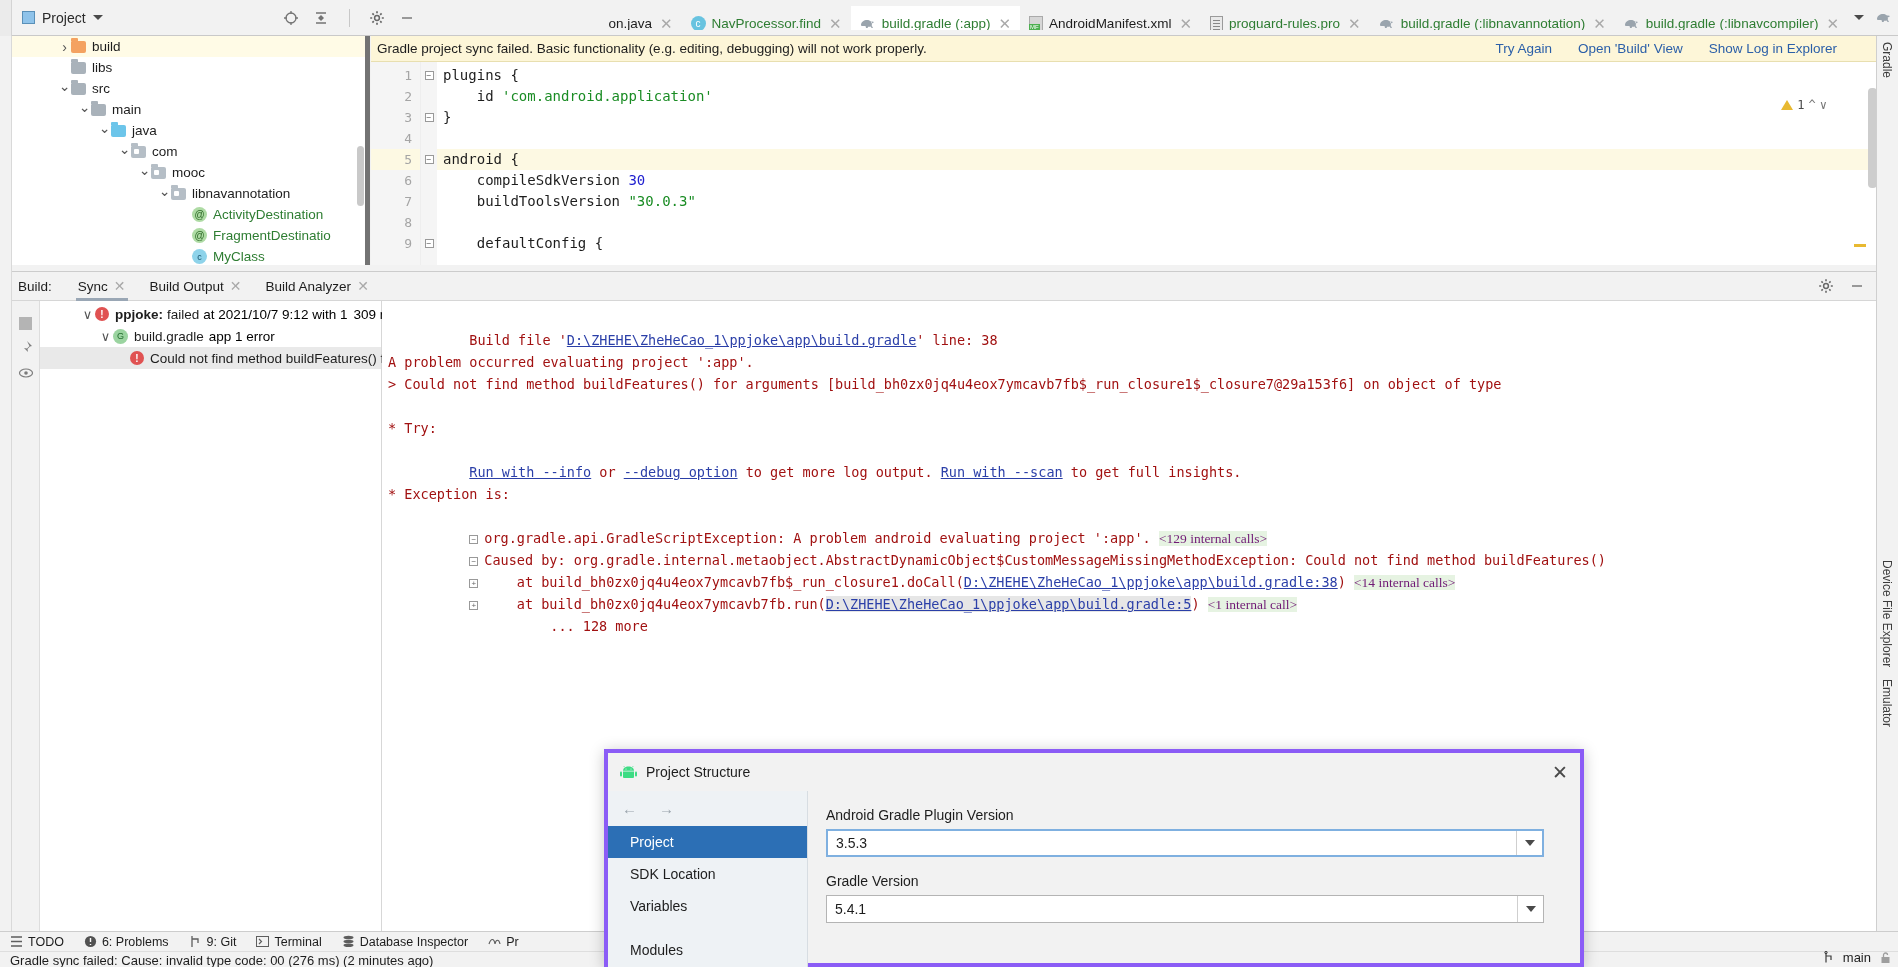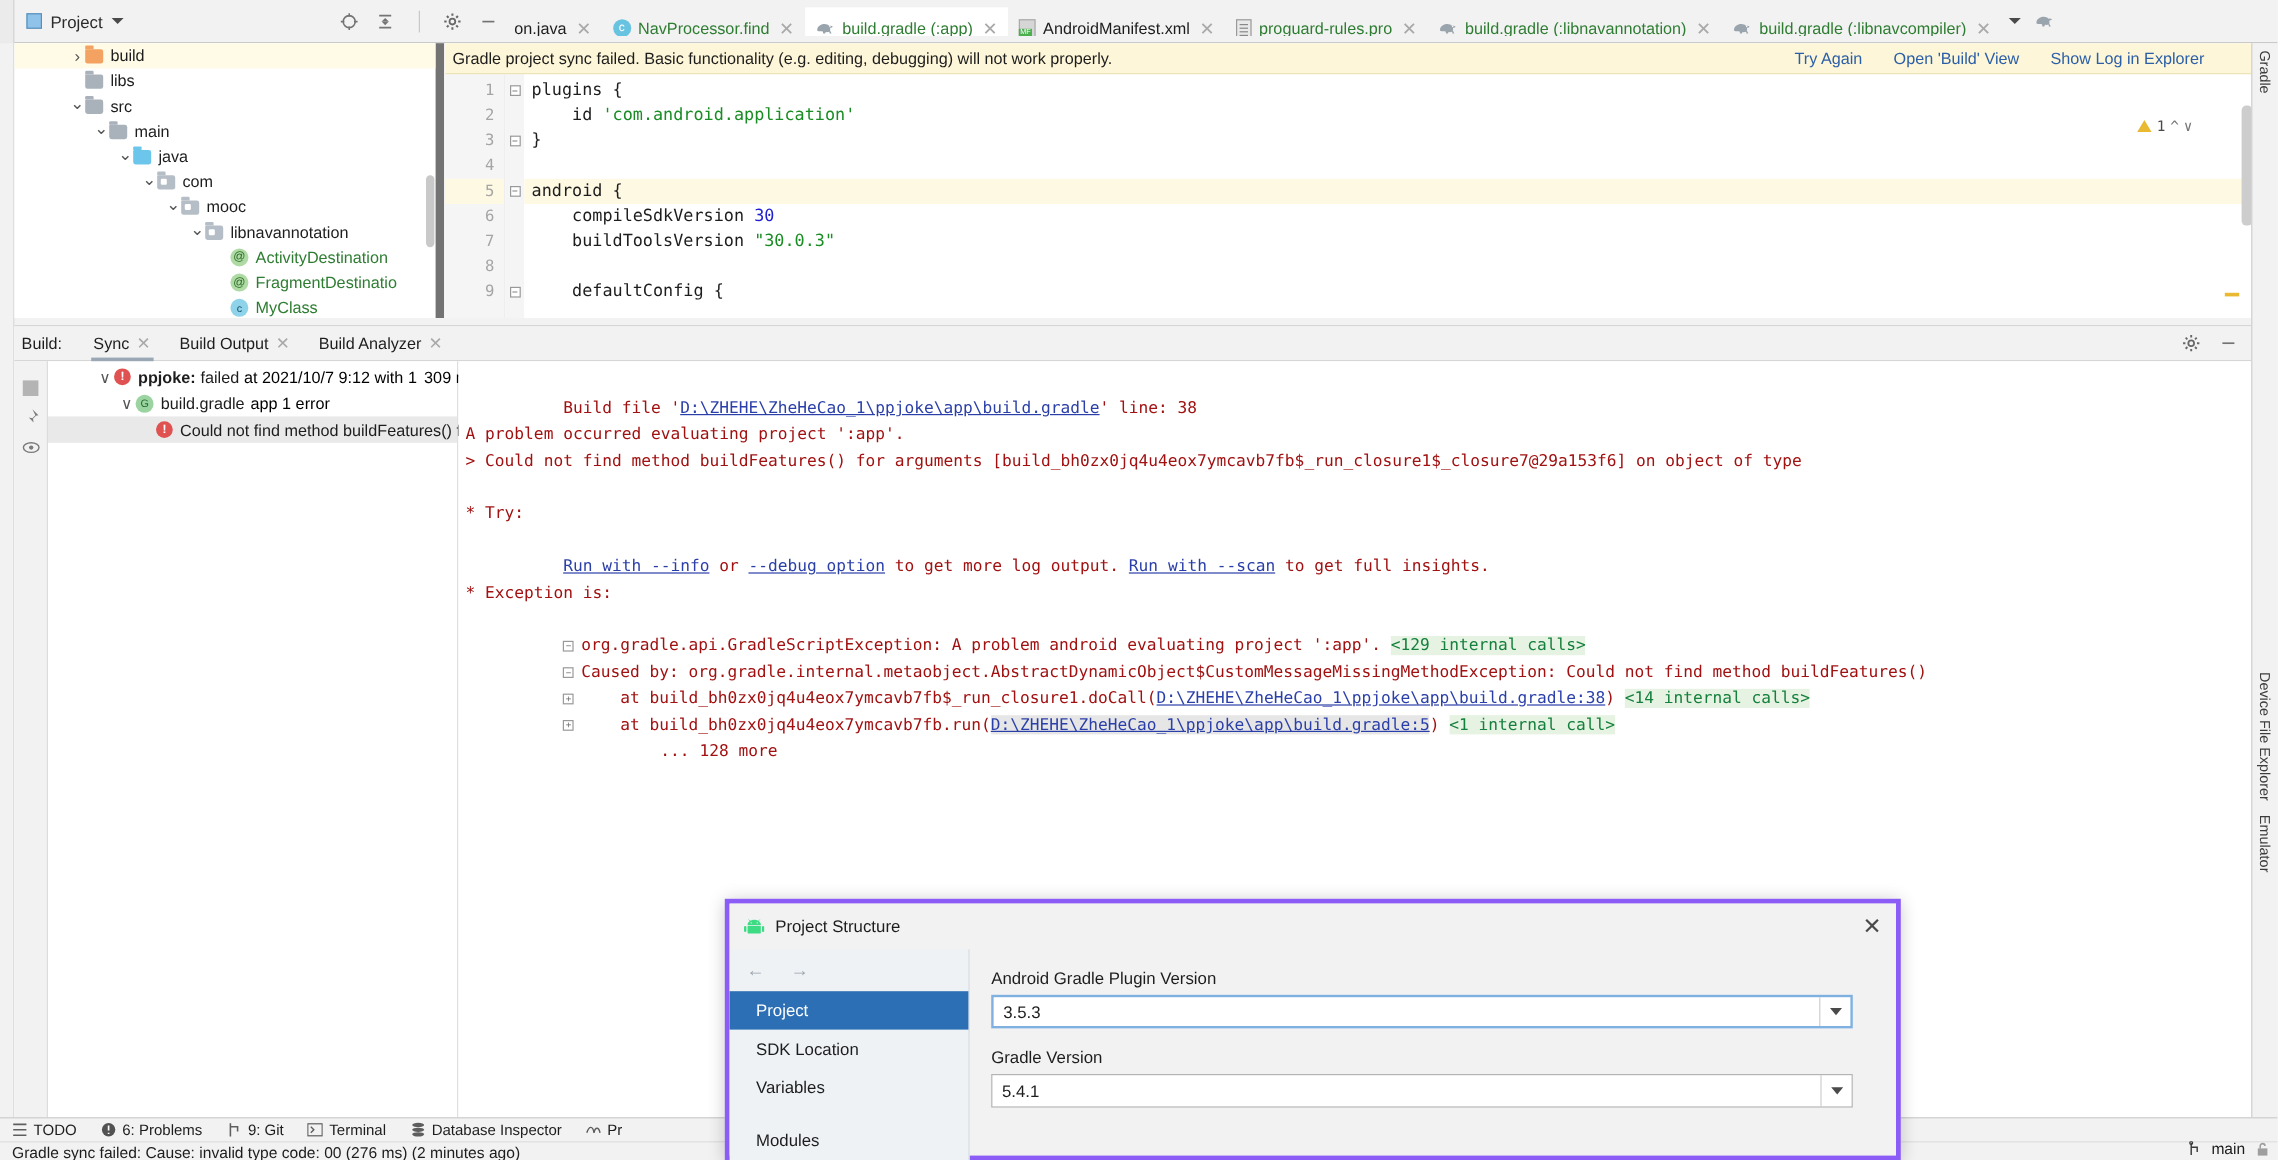--- a/index.html
+++ b/index.html
@@ -29,21 +29,21 @@
     width: 0; height: 0; border-left: 5px solid transparent;
     border-right: 5px solid transparent; border-top: 5px solid #4a4a4a;
   }
   .tb-icons { display: flex; align-items: center; gap: 13px; margin-left: 170px; }
   .tb-ic { width: 17px; height: 17px; opacity: .75; display: flex; align-items: center; justify-content: center; }
   .tb-sep { width: 1px; height: 18px; background: #c8c8c8; margin: 0 6px; }
 
   
   .tabs {
     display: flex; align-items: stretch; height: 24px; flex: 1;
-    overflow: hidden; margin-left: 4px;
+    overflow: hidden; margin-left: 4px; justify-content: flex-end;
   }
   .tab {
     display: flex; align-items: center; gap: 6px;
     padding: 0 9px; height: 36px; white-space: nowrap;
     font-size: 13.5px; position: relative;
   }
   .tab.active { background: #ffffff; }
   .tab.active::after {
     content: ''; position: absolute; left: 0; right: 0; bottom: 0;
     height: 3px; background: #3e7ab5;
@@ -88,21 +88,21 @@
     white-space: nowrap; padding: 6px 3px;
   }
 
   
   .left-rail {
     position: absolute; left: 0; top: 36px; width: 12px; bottom: 36px;
     background: #f2f2f2; border-right: 1px solid #d9d9d9;
   }
   .sidebar {
     position: absolute; left: 12px; top: 36px; width: 358px; height: 229px;
-    background: #ffffff; overflow: hidden; border-right: 7px solid #737373;
+    background: #ffffff; overflow: hidden; border-right: 5px solid #737373;
   }
   .tree-row {
     display: flex; align-items: center; height: 21px;
     padding-left: 4px; font-size: 13.5px; white-space: nowrap;
   }
   .tree-row.hl { background: #fffbe6; }
   .arrow {
     width: 13px; flex: none; color: #555; font-size: 10px;
     display: flex; align-items: center; justify-content: center;
   }
@@ -240,21 +240,21 @@
   .bt-dim { color: #000000; }
   .bt-arrow { width: 15px; flex: none; text-align: center; color: #555; font-size: 13px; }
 
   .console {
     flex: 1; background: #ffffff; padding: 6px 0 0 6px;
     font-family: "DejaVu Sans Mono", monospace; font-size: 13.5px;
     color: #a11111; overflow: hidden; position: relative;
   }
   .cline { height: 22px; line-height: 22px; white-space: pre; }
   .c-link { color: #2b3fa8; text-decoration: underline; }
-  .c-internal { background: #e6f3e2; color: #15803d; }
+  .c-internal { background: #e6f3e2; color: #701a75; font-family: Liberation Serif, serif; }
   .c-hl { background: #e6e6e6; }
   .foldmark {
     display: inline-block; width: 9px; height: 9px; border: 1px solid #999;
     background: #fff; font-size: 8px; line-height: 7px; text-align: center;
     color: #666; margin-right: 6px; vertical-align: 1px; font-family: "Liberation Sans", sans-serif;
   }
   .foldpad { display: inline-block; width: 16px; }
 
   
   .dialog {

